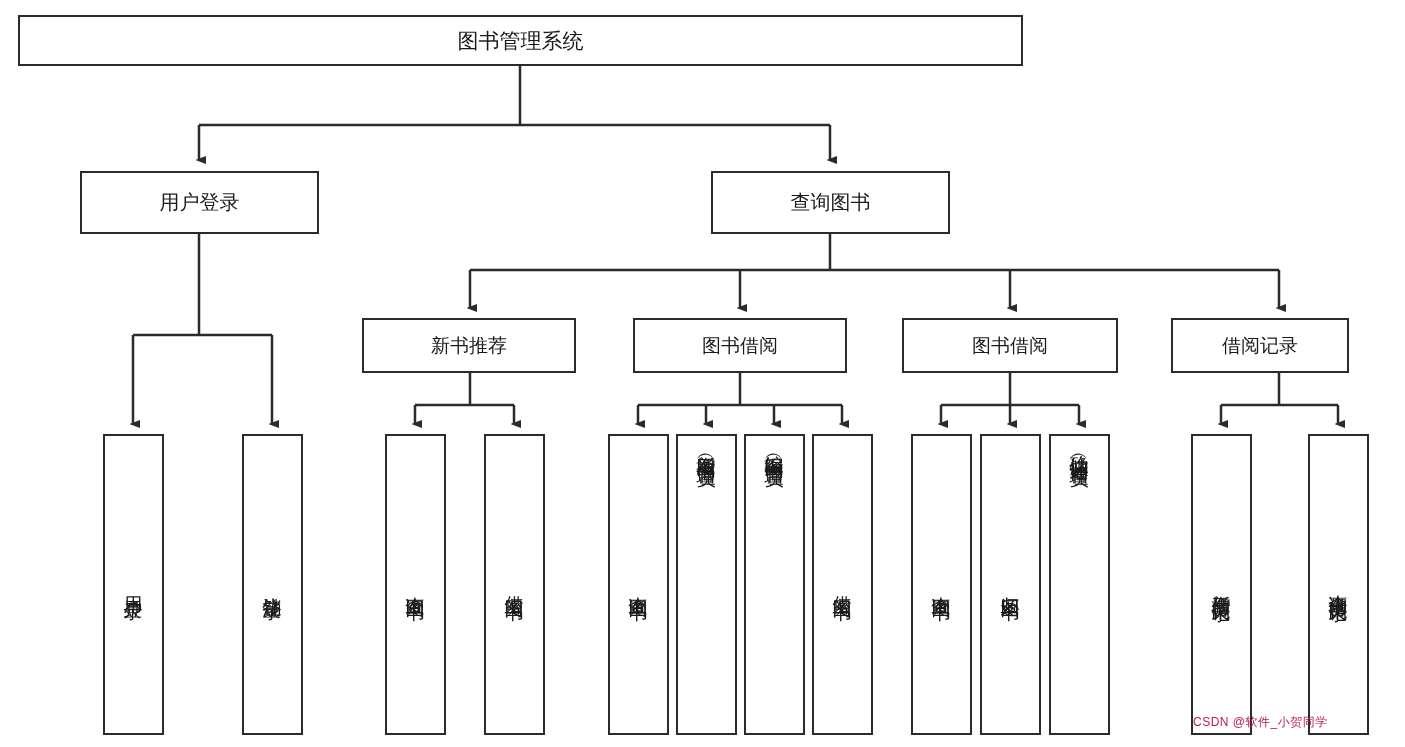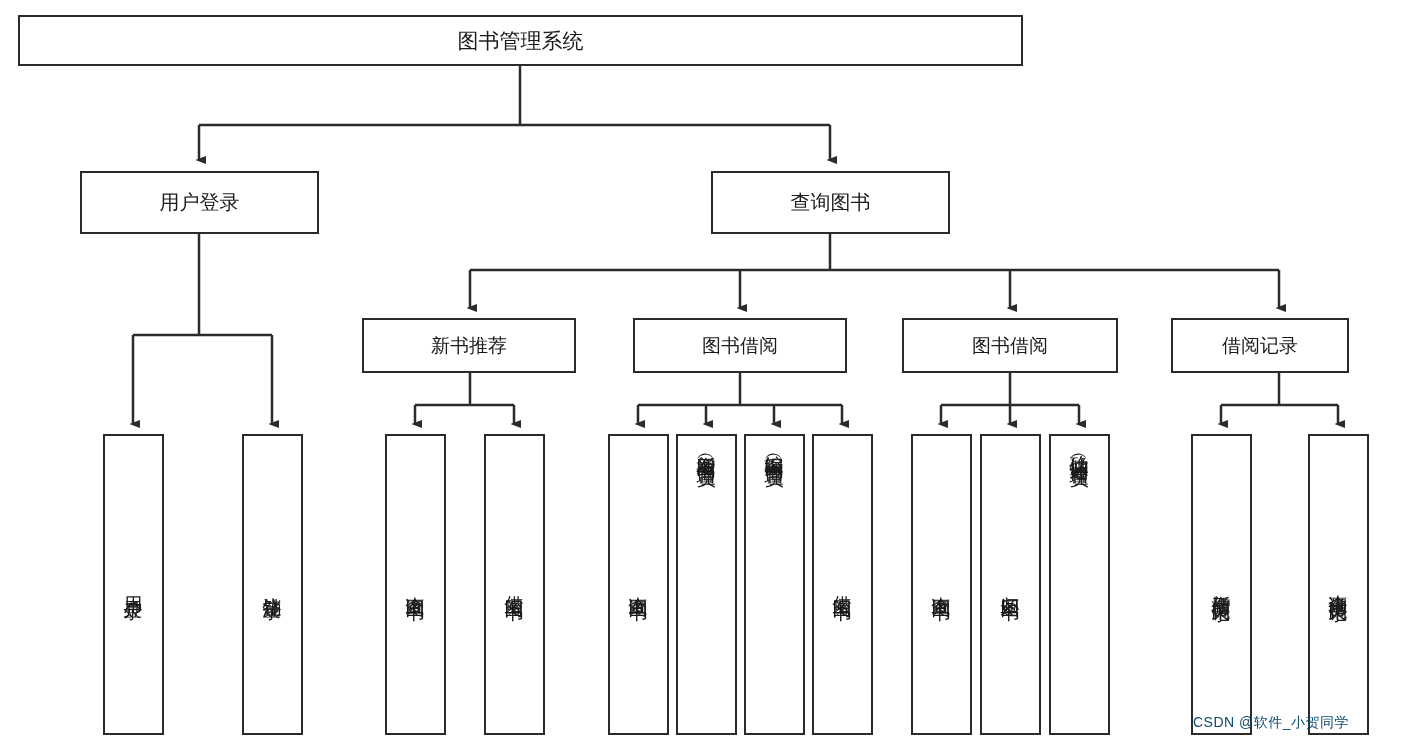--- a/index.html
+++ b/index.html
@@ -53,22 +53,22 @@
     align-items: center;
     justify-content: center;
     line-height: 1;
     padding: 4px 0;
   }
   .node.leaf.toptext {
     justify-content: flex-start;
   }
   .watermark {
     position: absolute;
-    font-size: 14px;
-    color: #0c4a6e;
+    font-size: 12px;
+    color: #be185d;
     white-space: nowrap;
     letter-spacing: 0.5px;
   }
 </style>
 </head>
 <body>
 
 <div id="canvas">
 
   <svg class="wires" viewBox="0 0 1405 747">

